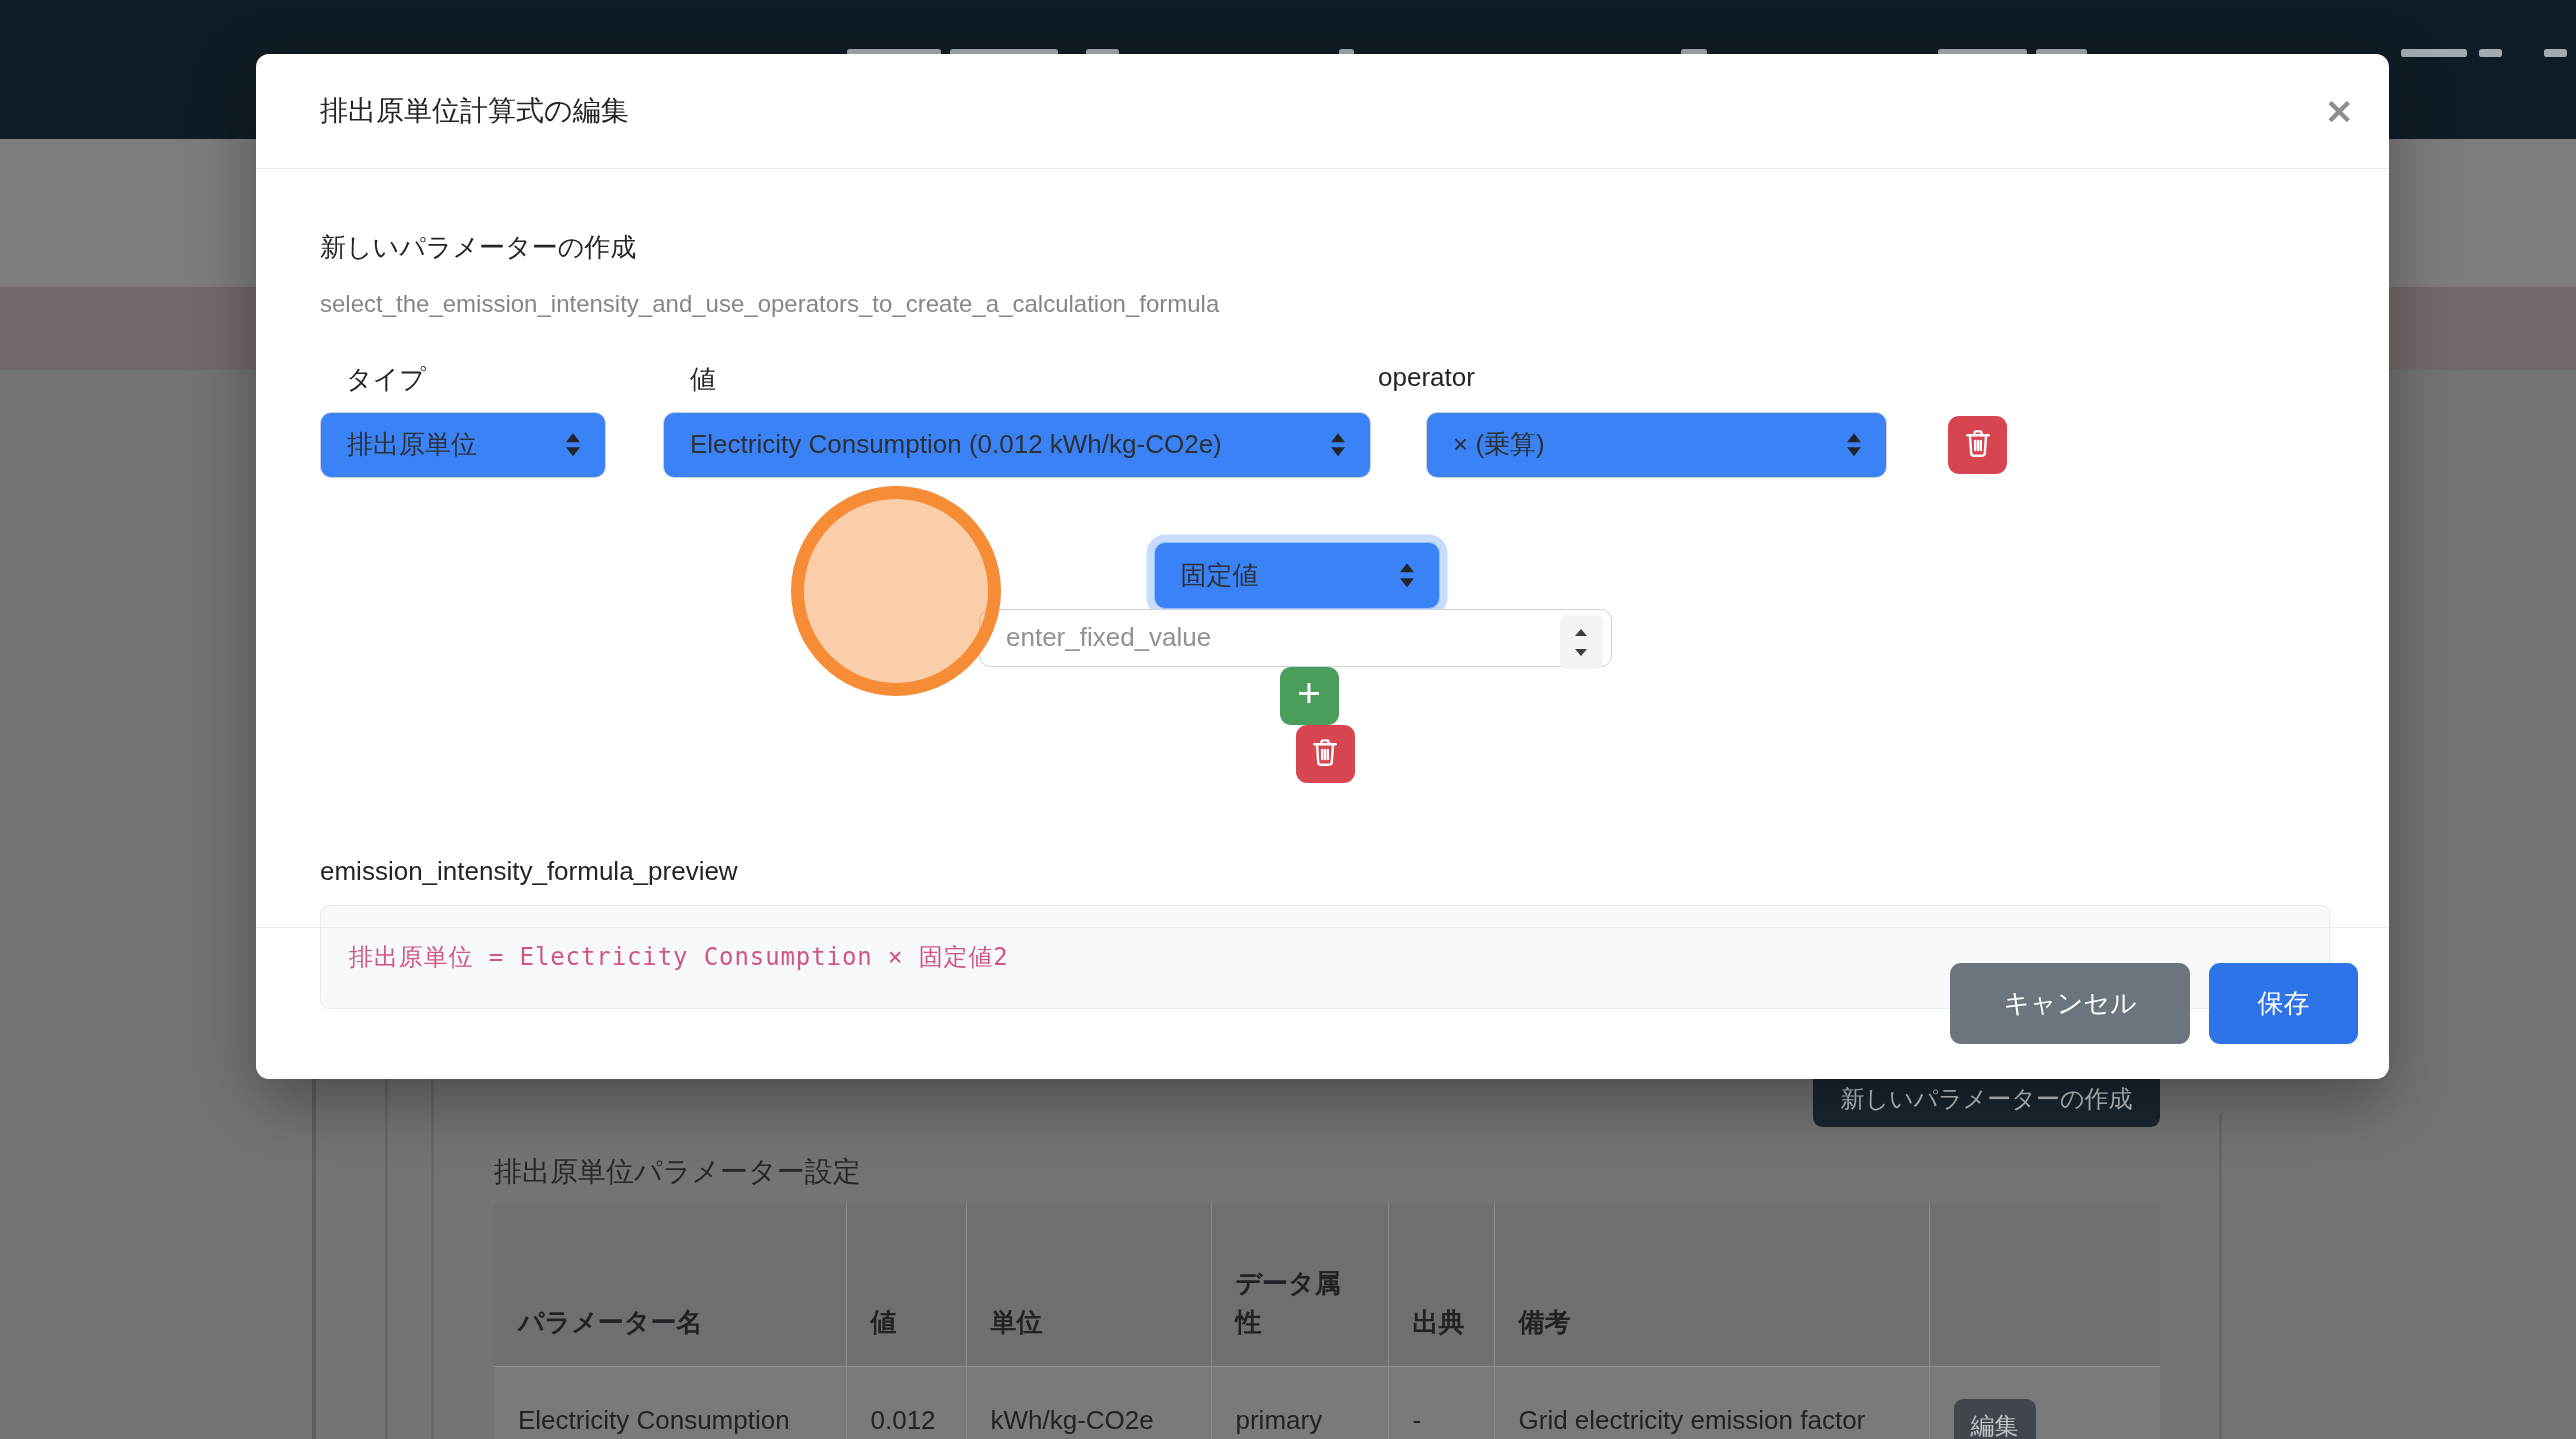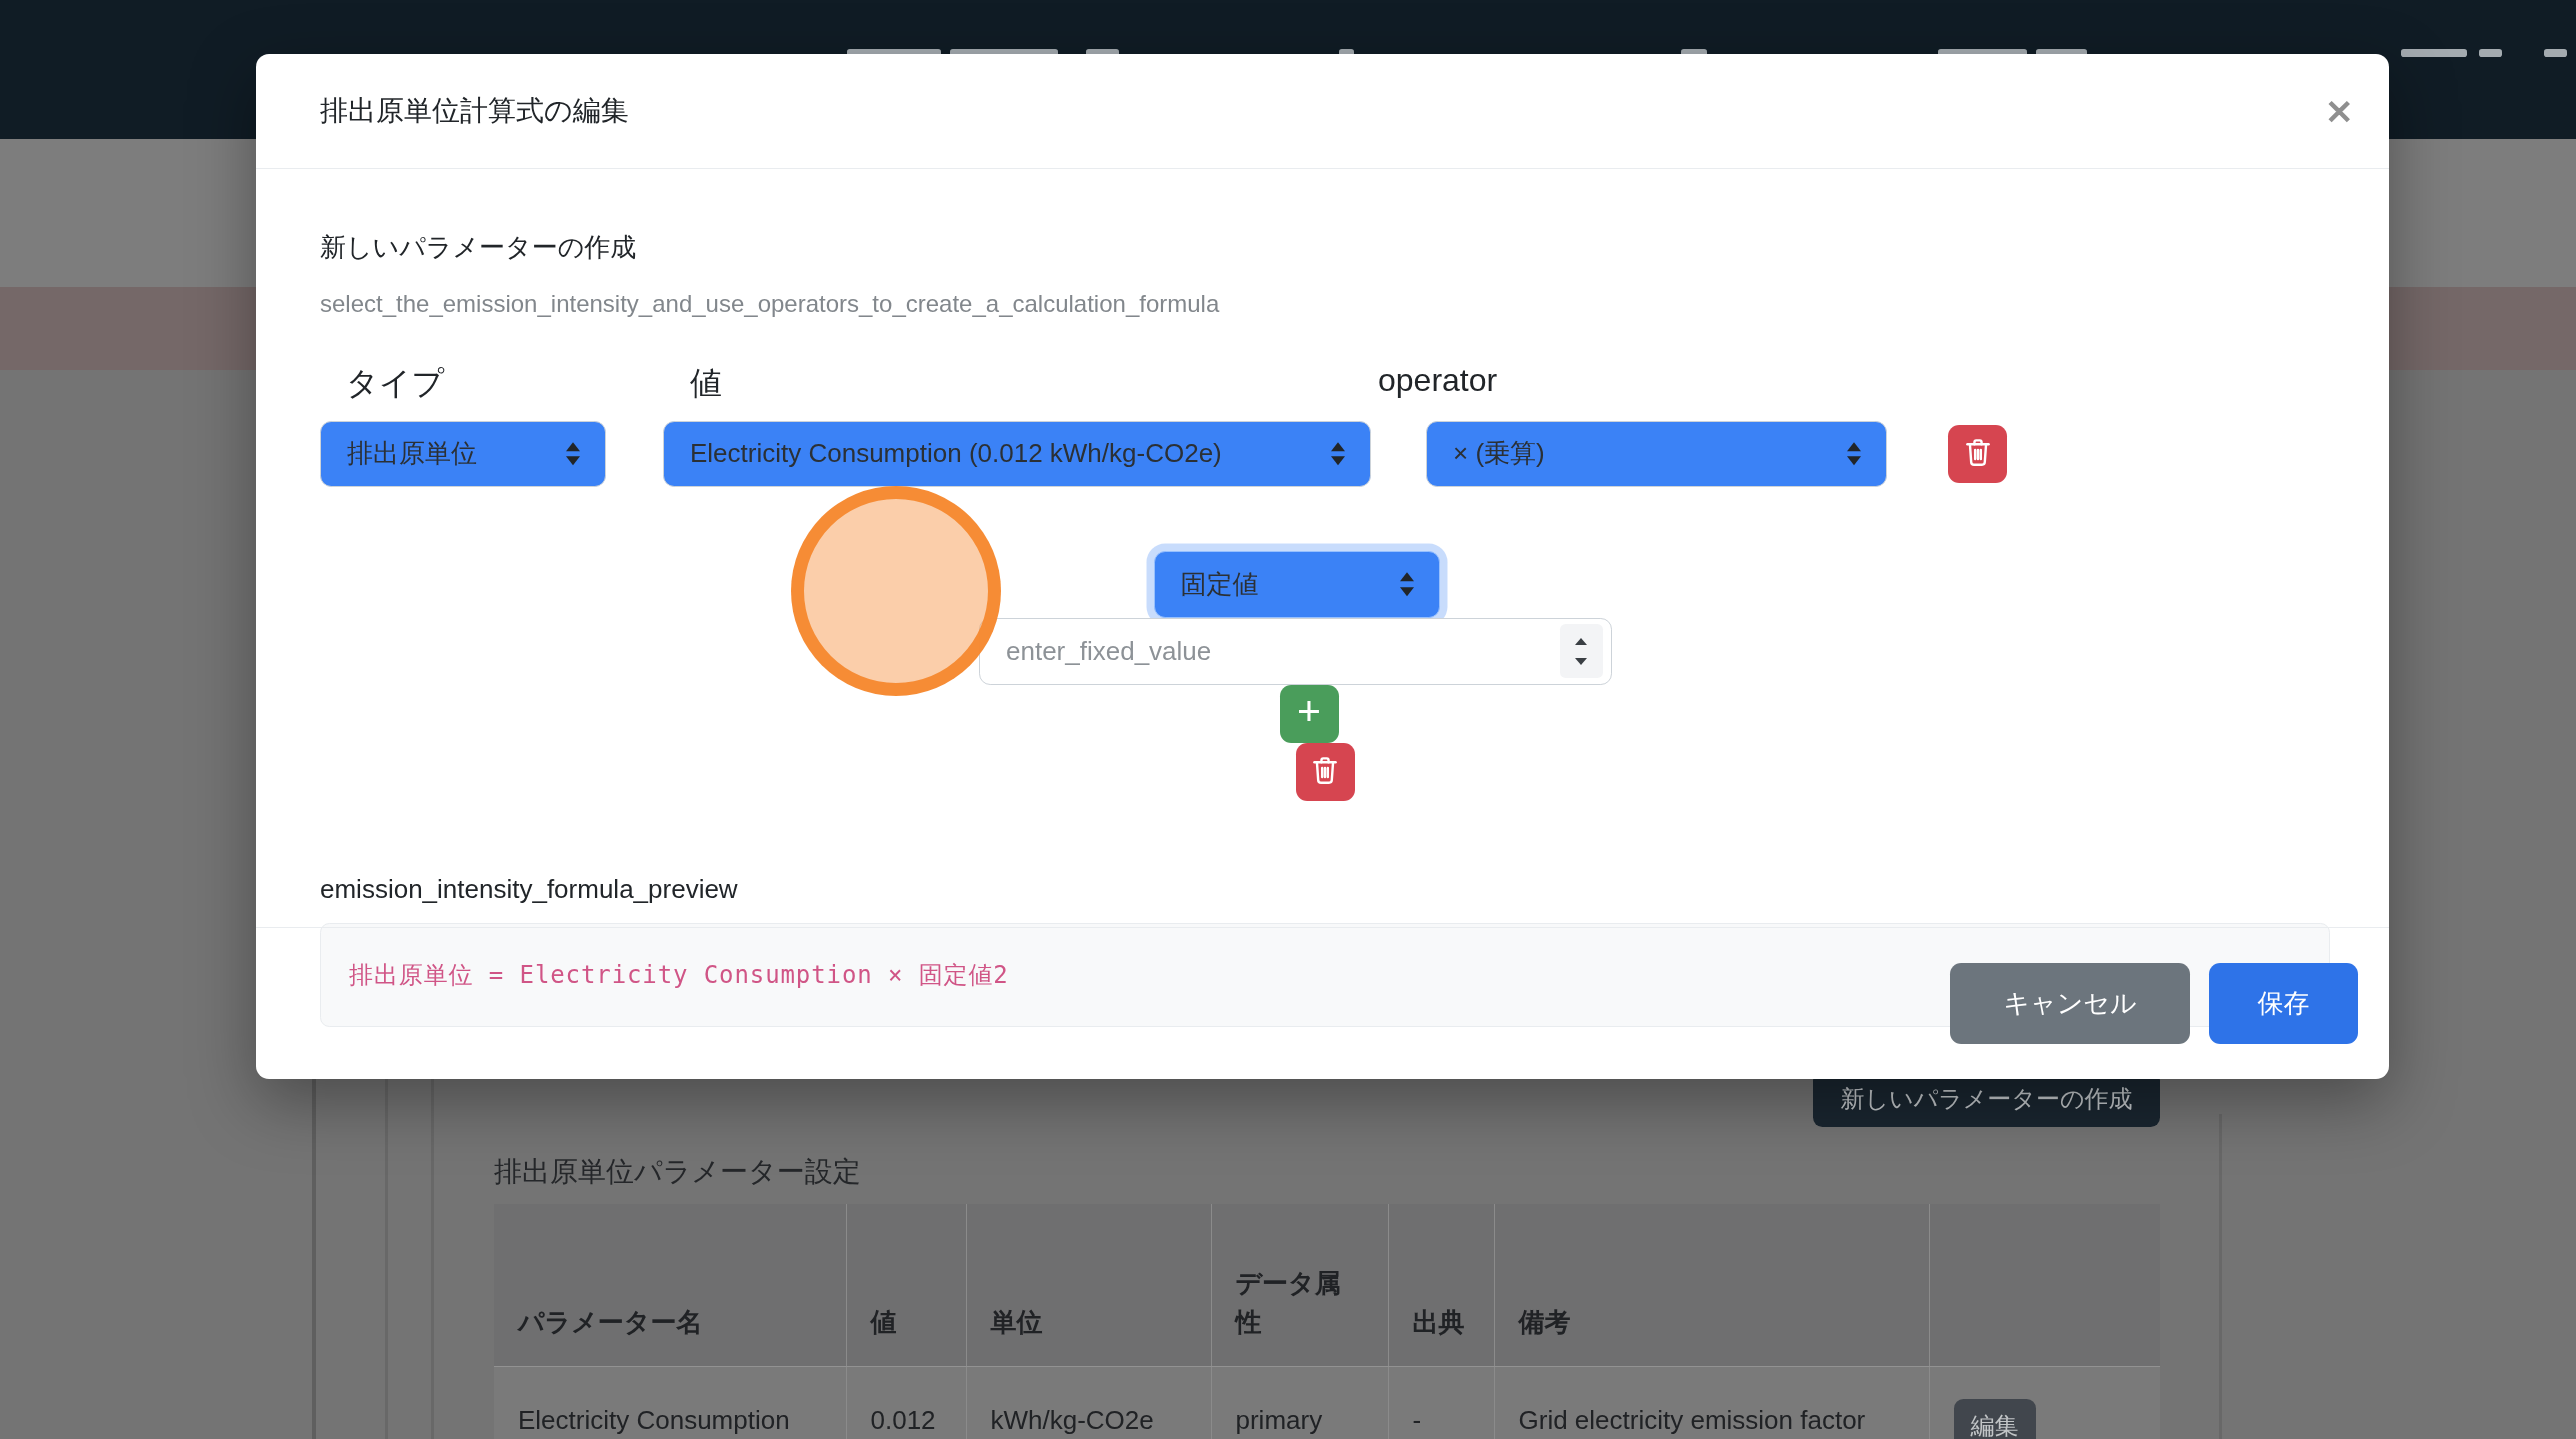--- a/index.html
+++ b/index.html
@@ -31,41 +31,41 @@
   .modal{position:absolute;left:256px;top:54px;width:2133px;height:1025px;background:#ffffff;
     border-radius:13px;box-shadow:0 22.5px 66px rgba(0,0,0,.35);z-index:10;}
   .modal-header{position:relative;height:114px;border-bottom:1.9px solid #e9ecef;display:flex;align-items:center;}
   .modal-title{margin-left:64px;font-size:28px;font-weight:500;color:#212529;}
   .modal-close{position:absolute;right:28px;top:50%;transform:translateY(-50%);border:none;background:none;
     font-size:34px;font-weight:700;color:#8f8f8f;cursor:pointer;line-height:1;padding:7.5px;}
   .modal-body{padding:60px 59px 0 64px;}
   .section-heading{font-size:26px;color:#212529;line-height:37px;}
   .section-subtitle{font-size:24px;color:#82878c;line-height:34px;margin-top:20.6px;}
 
-  .labels-row{display:flex;margin-top:41px;font-size:32px;color:#212529;}
+  .labels-row{display:flex;margin-top:41px;font-size:26px;color:#212529;}
   .label-col1{width:344px;padding-left:26px;box-sizing:border-box;}
   .label-col2{width:688px;padding-left:26px;box-sizing:border-box;}
   .label-col3{padding-left:26px;}
 
   .form-row{display:flex;margin-top:15px;align-items:center;}
   .form-row2{margin-top:64px;flex-direction:column;}
   .selectbox{position:relative;height:66px;border:1.9px solid #cdd3d9;border-radius:11.2px;background:#3b82f6;
     box-sizing:border-box;display:flex;align-items:center;padding-left:26px;padding-right:67px;cursor:pointer;}
   .selectbox .select-text{font-size:26px;color:#2b3035;white-space:nowrap;overflow:hidden;}
   .sel-type{width:286px;margin-right:57px;flex:none;}
   .sel-value{width:708px;margin-right:55px;flex:none;}
   .sel-operator{width:461px;margin-right:61px;flex:none;}
   .selectbox.focused{border-color:#97c0fe;box-shadow:0 0 0 7.5px rgba(59,130,246,.28);}
 
   .caret{position:absolute;right:24px;top:50%;transform:translateY(-50%);width:15px;}
   .caret::before,.caret::after{content:"";display:block;width:0;height:0;border-left:7.5px solid transparent;border-right:7.5px solid transparent;}
   .caret::before{border-bottom:9.4px solid #212529;margin-bottom:5.6px;}
   .caret::after{border-top:9.4px solid #212529;}
 
-  .num-input-wrap{position:relative;width:633px;height:67px;margin-right:59px;flex:none;}
+  .num-input-wrap{position:relative;width:633px;height:58px;margin-right:59px;flex:none;}
   .num-input{width:100%;height:100%;box-sizing:border-box;border:1.9px solid #cdd3d9;border-radius:11.2px;
     padding:0 66px 0 26px;font-size:26px;color:#2b3035;font-family:inherit;}
   .num-input::placeholder{color:#8d9297;opacity:1;}
   .num-spinner{position:absolute;right:9.4px;top:6.6px;width:43px;height:54px;background:#f3f4f6;border-radius:5.6px;
     display:flex;flex-direction:column;align-items:center;justify-content:center;gap:13px;cursor:pointer;}
   .num-spinner i{display:block;width:0;height:0;border-left:6.6px solid transparent;border-right:6.6px solid transparent;}
   .spin-up{border-bottom:7.5px solid #3a3f44;}
   .spin-down{border-top:7.5px solid #3a3f44;}
 
   .icon-btn{width:59px;height:58px;border:none;border-radius:11.2px;display:flex;align-items:center;

